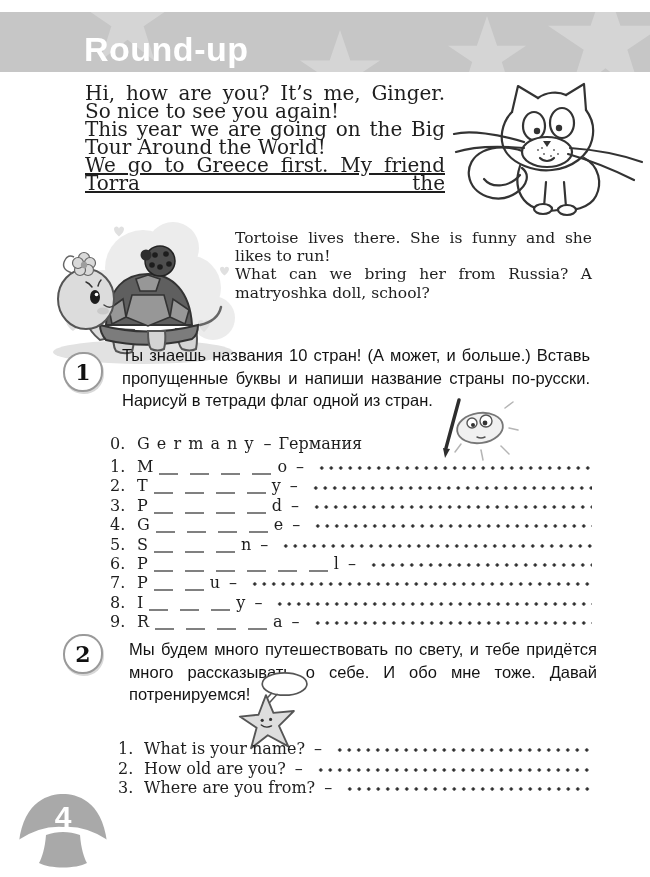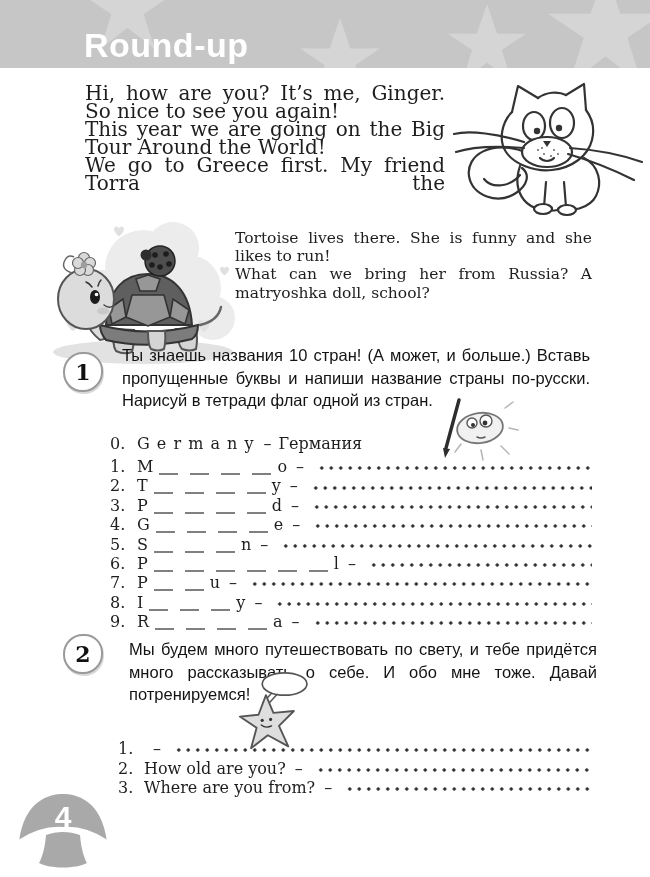--- a/index.html
+++ b/index.html
@@ -3,21 +3,21 @@
 <meta charset="utf-8">
 <style>
   html,body { margin:0; padding:0; background:#ffffff; }
   .page {
     position:relative; width:650px; height:877px; background:#fff;
     font-family:"DejaVu Serif", serif; color:#1e1e1e; overflow:hidden;
   }
 
   
   .banner {
-    position:absolute; left:0; top:0; width:650px; height:68px;
+    position:absolute; left:0; top:12px; width:650px; height:60px;
     background:#c6c6c6; overflow:hidden;
   }
   .star {
     position:absolute; background:#d5d5d5;
     clip-path: polygon(50% 0%, 63% 38%, 100% 38%, 69% 59%, 82% 100%, 50% 75%, 18% 100%, 31% 59%, 0% 38%, 37% 38%);
   }
   .star.s1 { left:85px;  top:-36px; width:85px;  height:85px; }
   .star.s2 { left:300px; top:18px;  width:80px;  height:80px; }
   .star.s3 { left:448px; top:4px;   width:78px;  height:78px; }
   .star.s4 { left:548px; top:-30px; width:115px; height:115px; }
@@ -25,21 +25,21 @@
     position:absolute; left:84px; bottom:3px;
     font-family:"Liberation Sans", sans-serif; font-weight:bold;
     font-size:34px; color:#ffffff; letter-spacing:0.5px;
   }
 
   
   .intro-a { position:absolute; left:85px; top:84px; width:360px;
     font-size:20px; line-height:18px; text-align:justify; }
   .intro-b { position:absolute; left:235px; top:212px; width:357px;
     font-size:15.5px; line-height:18.2px; text-align:justify;margin-top:17px; }
-  .force-just { text-align-last: justify; }
+  .force-just { text-align-last: justify; text-decoration: underline; }
 
   .cat-art    { position:absolute; left:450px; top:78px;  width:195px; height:140px; }
   .turtle-art { position:absolute; left:48px;  top:213px; width:195px; height:152px; }
 
   
   .ex-num {
     position:absolute; width:36px; height:36px; border:2.4px solid #9a9a9a;
     border-radius:50% 46% 50% 48%; background:#fff;
     display:flex; align-items:center; justify-content:center;
     font-weight:bold; font-size:22px; color:#111;
@@ -362,20 +362,21 @@
     <path d="M52,25 L43,35 M58,26 L49,36" fill="none" stroke="#555" stroke-width="1.6" stroke-linecap="round"></path>
     <polygon points="46,27 54,46 76,44 60,60 70,82 48,70 30,84 36,62 18,50 38,48" fill="#dedede" stroke="#555" stroke-width="2" stroke-linejoin="round"></polygon>
     <circle cx="42" cy="54" r="1.7" fill="#333"></circle>
     <circle cx="51" cy="53" r="1.7" fill="#333"></circle>
     <path d="M41,59 q5,4 11,1" fill="none" stroke="#333" stroke-width="1.5" stroke-linecap="round"></path>
   </svg>
 
   <div class="q-list">
     <div class="q-row">
       <span class="q-num">1.</span>
+      <span class="q-text">What is your name?</span>
       <span class="dash">–</span>
       <span class="dots"></span>
     </div>
     <div class="q-row">
       <span class="q-num">2.</span>
       <span class="q-text">How old are you?</span>
       <span class="dash">–</span>
       <span class="dots"></span>
     </div>
     <div class="q-row">

